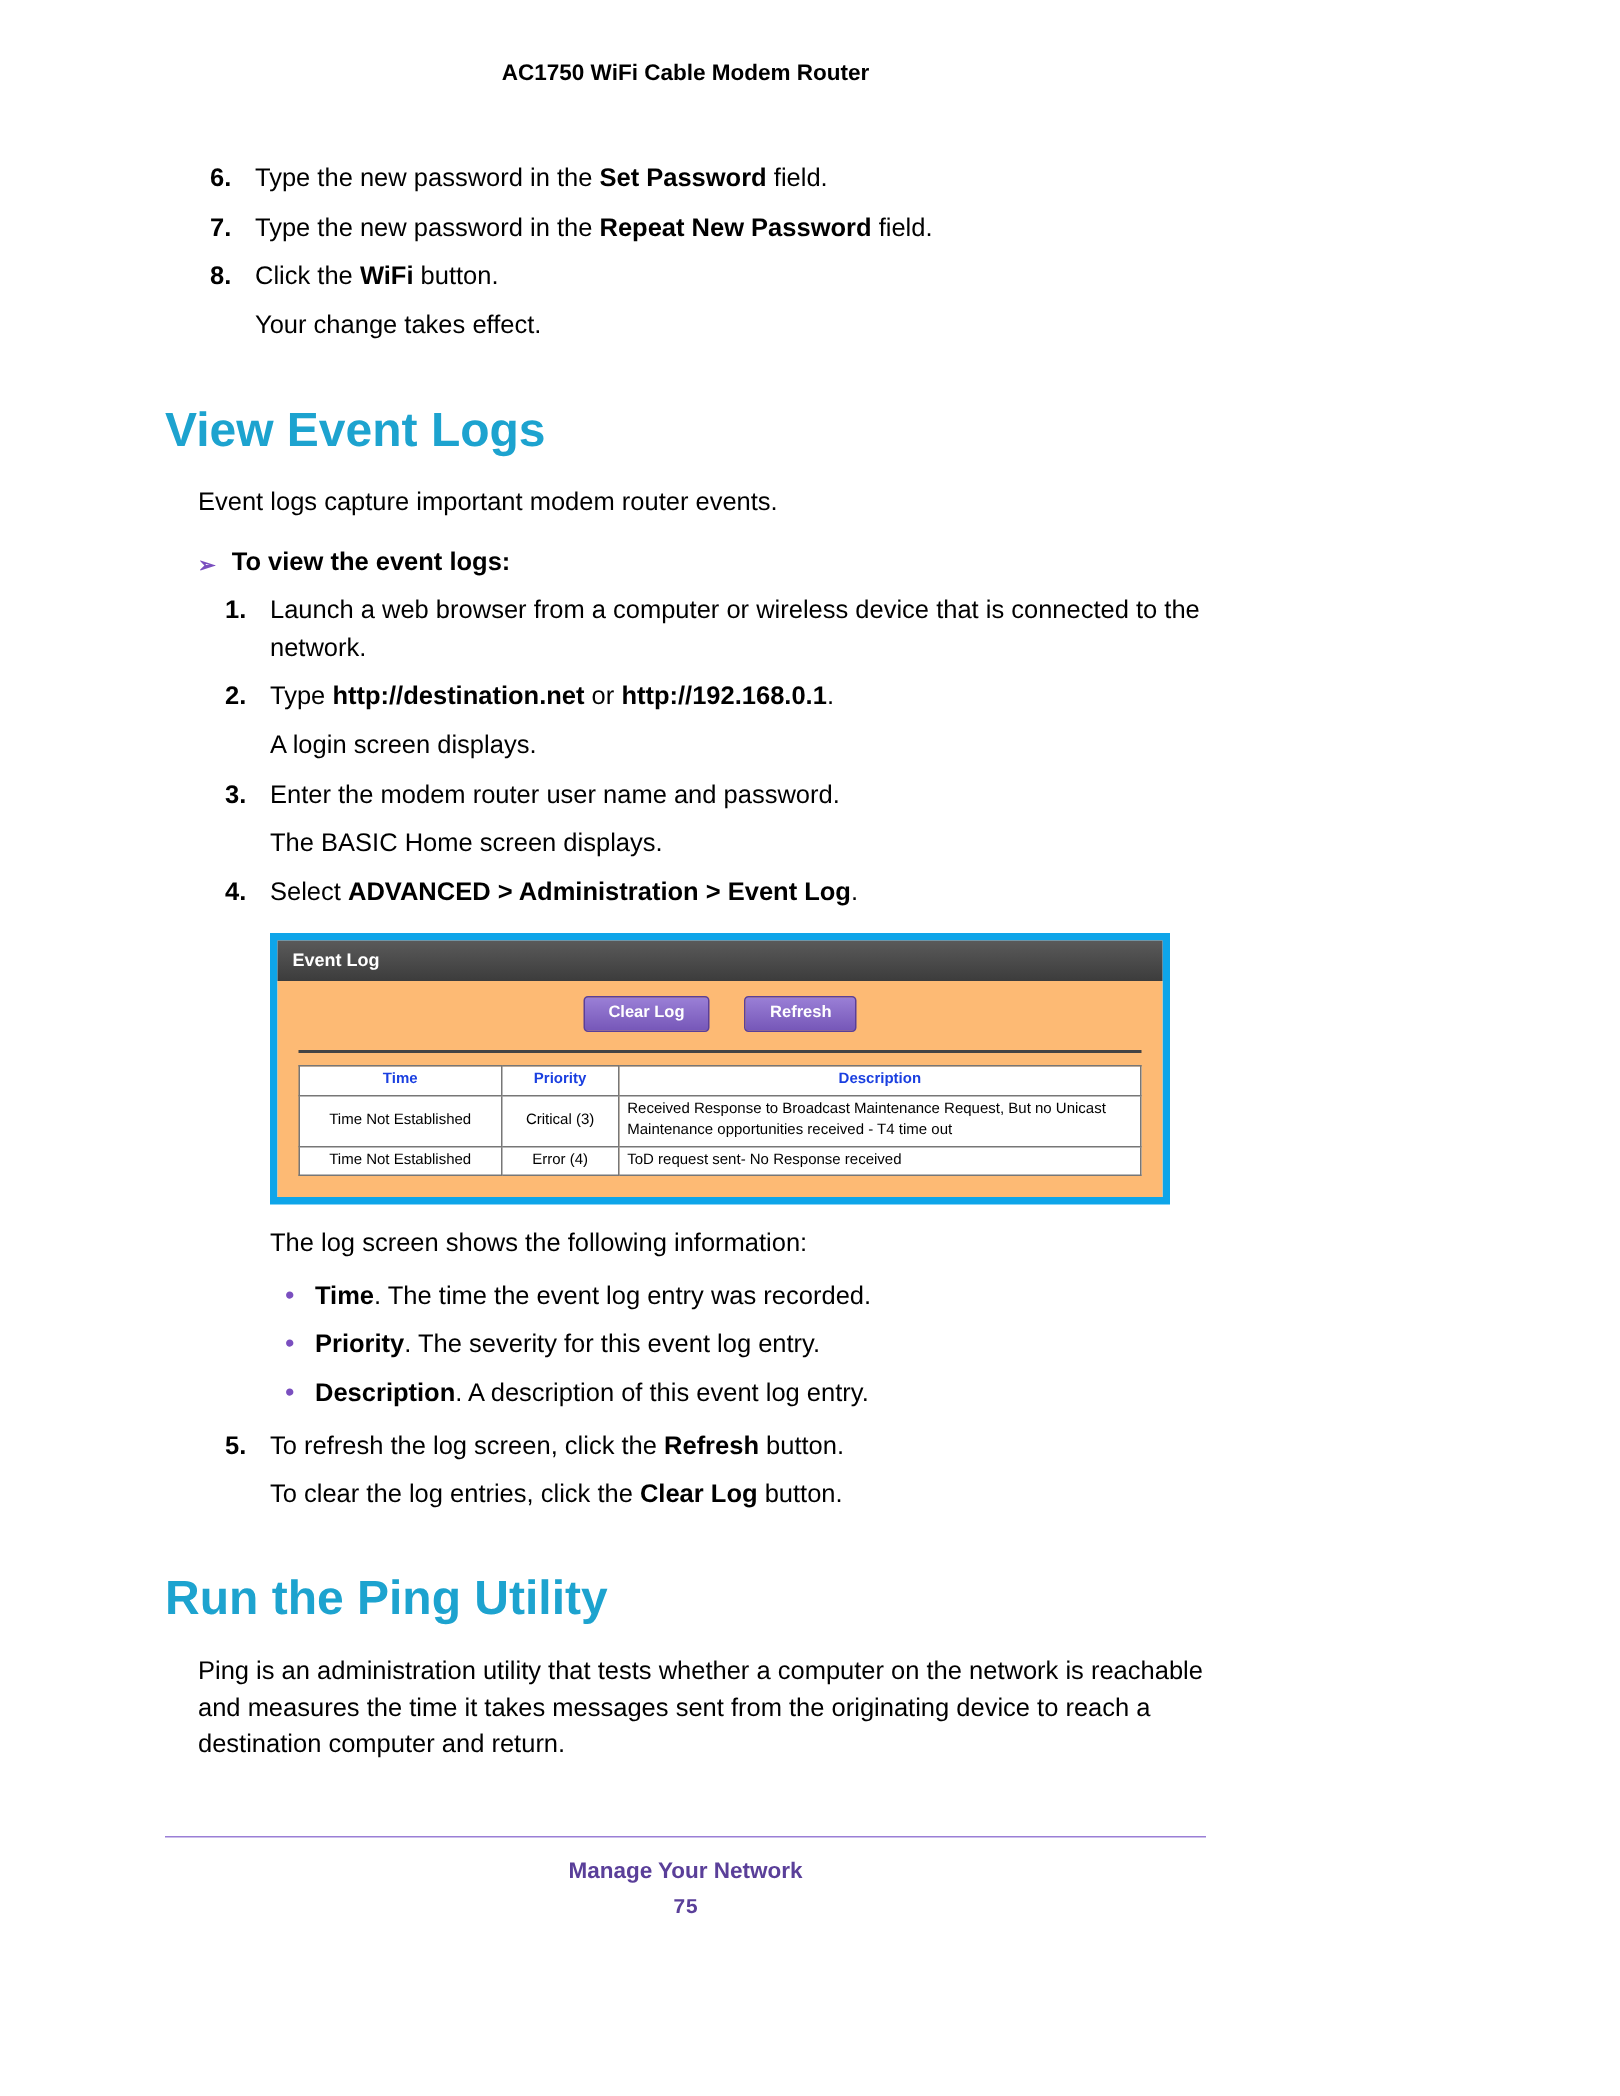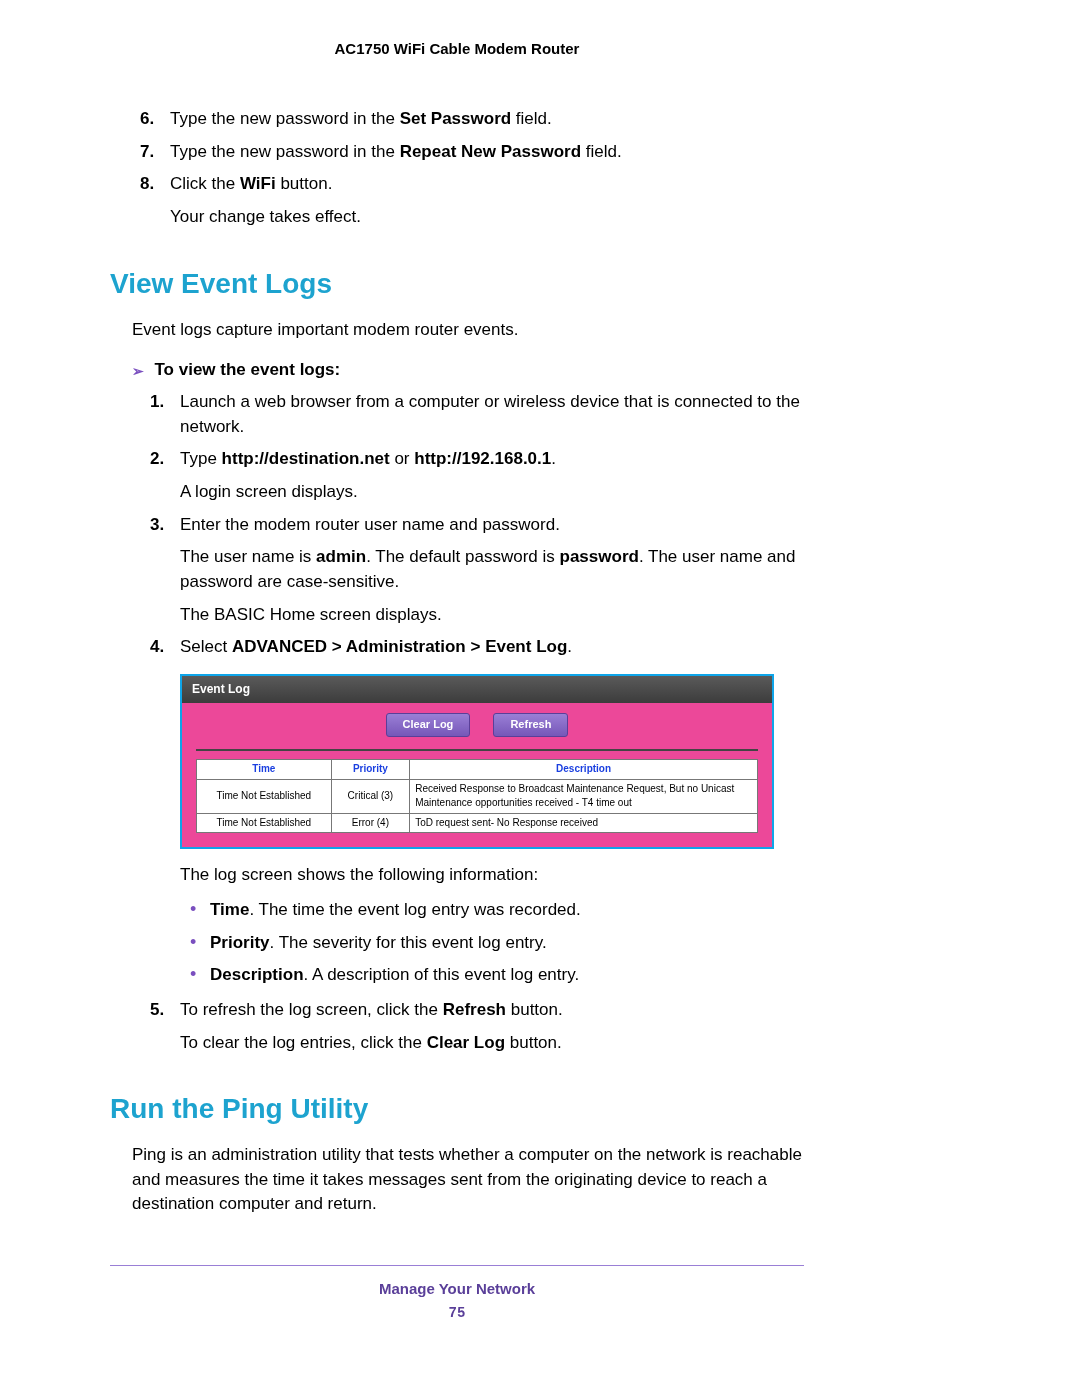--- a/index.html
+++ b/index.html
@@ -38,21 +38,21 @@
     font-weight: bold;
   }
   .after-step {
     padding-left: 60px;
     margin-top: 6px;
     margin-bottom: 8px;
     line-height: 1.45;
   }
   h2.section {
     color: #1da3cf;
-    font-size: 28px;
+    font-size: 32px;
     font-weight: bold;
     margin: 38px 0 18px 0;
   }
   .body-text {
     margin: 0 0 18px 22px;
     line-height: 1.45;
   }
   .task-head {
     margin: 0 0 10px 22px;
     font-weight: bold;
@@ -79,32 +79,32 @@
     left: -30px;
     font-weight: bold;
   }
   .step-follow {
     margin-top: 8px;
     line-height: 1.45;
   }
   .screenshot {
     margin: 14px 0 14px 83px;
     width: 590px;
-    border: 2px solid #0ea5e9;
+    border: 5px solid #0ea5e9;
     font-size: 11px;
   }
   .scr-titlebar {
     background: linear-gradient(#5a5a5a,#3c3c3c);
     color: #fff;
     padding: 5px 10px;
     font-weight: bold;
     font-size: 12px;
   }
   .scr-body {
-    background: #ec4899;
+    background: #fdba74;
     padding: 10px 14px 14px 14px;
   }
   .scr-buttons {
     text-align: center;
     margin-bottom: 12px;
   }
   .scr-btn {
     display: inline-block;
     background: linear-gradient(#9a7fd6,#7657b8);
     color: #fff;
@@ -214,23 +214,20 @@
       <span>Launch a web browser from a computer or wireless device that is connected to the network.</span>
     </li>
     <li>
       <span class="num">2.</span>
       <span>Type </span><b>http://destination.net</b><span> or </span><b>http://192.168.0.1</b><span>.</span>
       <div class="step-follow">A login screen displays.</div>
     </li>
     <li>
       <span class="num">3.</span>
       <span>Enter the modem router user name and password.</span>
-      <div class="step-follow">
-        <span>The user name is </span><b>admin</b><span>. The default password is </span><b>password</b><span>. The user name and password are case-sensitive.</span>
-      </div>
       <div class="step-follow">The BASIC Home screen displays.</div>
     </li>
     <li>
       <span class="num">4.</span>
       <span>Select </span><b>ADVANCED &gt; Administration &gt; Event Log</b><span>.</span>
 
       <div class="screenshot" style="margin-left:0;">
         <div class="scr-titlebar">Event Log</div>
         <div class="scr-body">
           <div class="scr-buttons">

